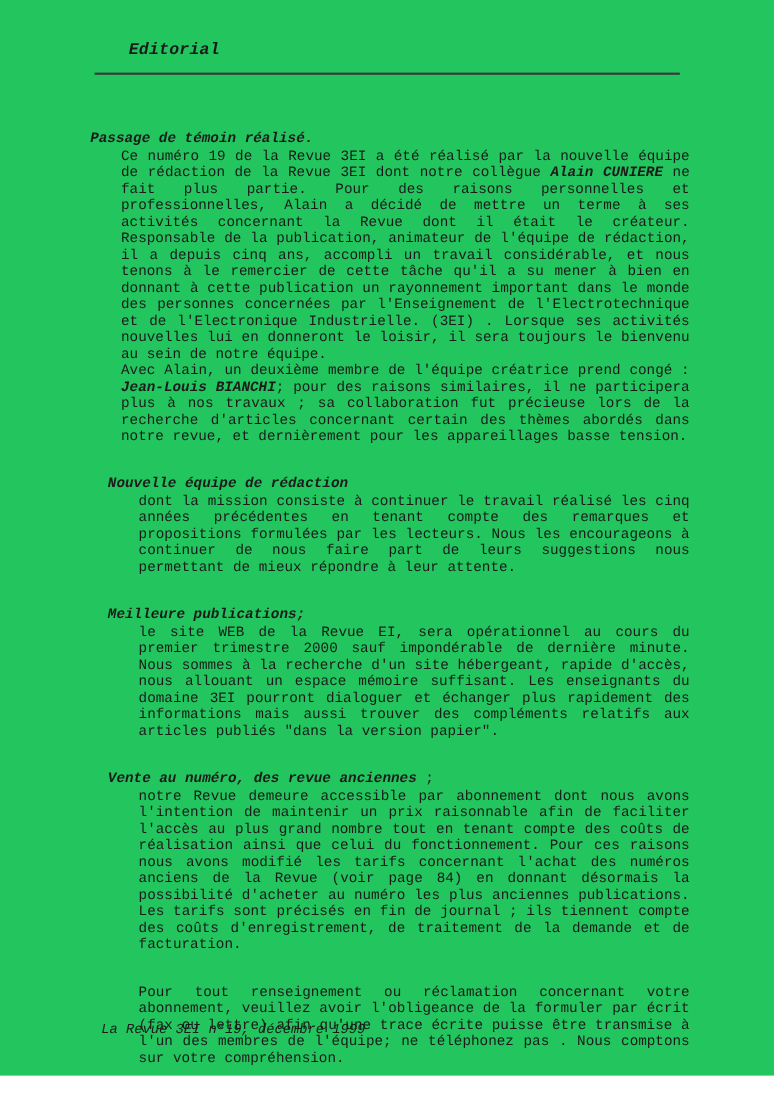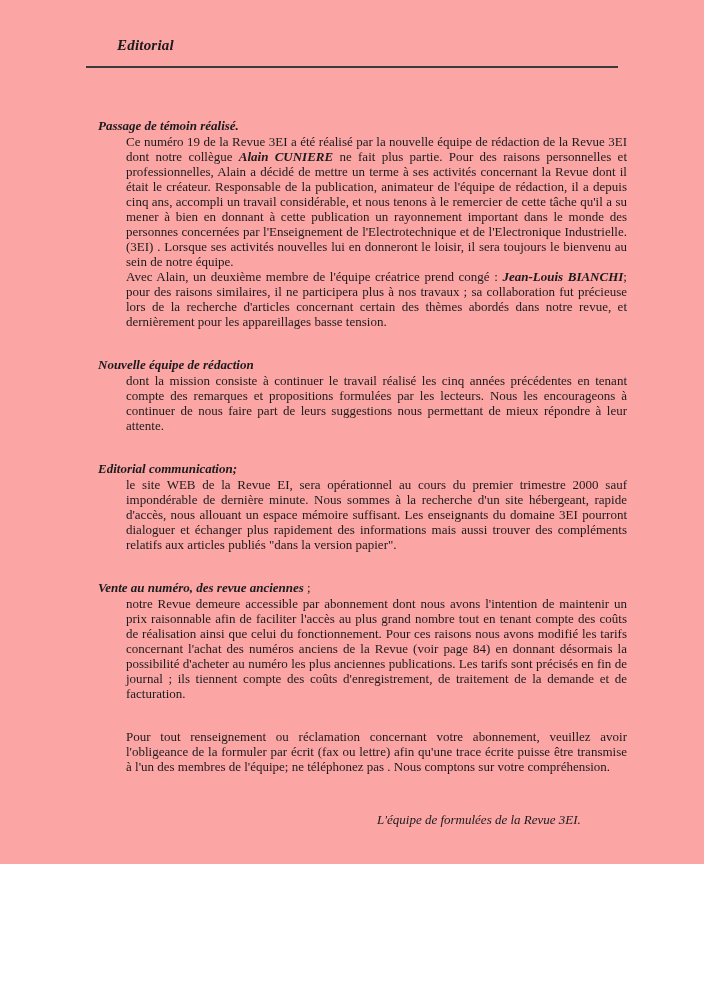--- a/index.html
+++ b/index.html
@@ -3,24 +3,24 @@
 <meta charset="utf-8">
 <style>
   html, body {
     margin: 0;
     padding: 0;
     background: #ffffff;
   }
   .page {
     position: relative;
     width: 704px;
-    height: 864px;
-    background: #fca5a5;
+    height: 978px;
+    background: #22c55e;
     color: #1b1b1b;
-    font-family: Liberation Serif, serif;
+    font-family: Liberation Mono, monospace;
     overflow: hidden;
     box-sizing: border-box;
     padding-top: 37px;
   }
   .doc-title {
     font-size: 15px;
     font-weight: bold;
     font-style: italic;
     margin: 0 0 0 117px;
     letter-spacing: 0.2px;
@@ -28,21 +28,21 @@
   .header-rule {
     border: none;
     border-top: 2px solid #3a3a3a;
     width: 532px;
     margin: 12px 0 0 86px;
     height: 0;
   }
   .section {
     margin-right: 77px;
   }
-  .sec-first  { margin-top: 50px; padding-left: 16px; }
+  .sec-first  { margin-top: 50px; }
   .sec-next   { margin-top: 28px; margin-left: 16px; }
   .sec-heading {
     font-size: 13px;
     font-weight: bold;
     font-style: italic;
     margin: 0 0 1px 82px;
     line-height: 15px;
   }
   .sec-heading .suffix {
     font-weight: normal;
@@ -86,21 +86,21 @@
     <p class="body-par"><span>Ce numéro 19 de la Revue 3EI a été réalisé par la nouvelle équipe de rédaction de la Revue 3EI dont notre collègue </span><span class="name-bold">Alain CUNIERE</span><span> ne fait plus partie. Pour des raisons personnelles et professionnelles, Alain a décidé de mettre un terme à ses activités concernant la Revue dont il était le créateur. Responsable de la publication, animateur de l'équipe de rédaction, il a depuis cinq ans, accompli un travail considérable, et nous tenons à le remercier de cette tâche qu'il a su mener à bien en donnant à cette publication un rayonnement important dans le monde des personnes concernées par l'Enseignement de l'Electrotechnique et de l'Electronique Industrielle. (3EI) . Lorsque ses activités nouvelles lui en donneront le loisir, il sera toujours le bienvenu au sein de notre équipe.</span></p>
     <p class="body-par"><span>Avec Alain, un deuxième membre de l'équipe créatrice prend congé : </span><span class="name-bold">Jean-Louis BIANCHI</span><span>; pour des raisons similaires, il ne participera plus à nos travaux ; sa collaboration fut précieuse lors de la recherche d'articles concernant certain des thèmes abordés dans notre revue, et dernièrement pour les appareillages basse tension.</span></p>
   </div>
 
   <div class="section sec-next">
     <h2 class="sec-heading">Nouvelle équipe de rédaction</h2>
     <p class="body-par">dont la mission consiste à continuer le travail réalisé les cinq années précédentes  en tenant compte des remarques et propositions formulées par les lecteurs. Nous les encourageons à continuer de nous faire part de leurs suggestions nous permettant de mieux répondre à leur attente.</p>
   </div>
 
   <div class="section sec-next">
-    <h2 class="sec-heading">Editorial communication;</h2>
+    <h2 class="sec-heading">Meilleure publications;</h2>
     <p class="body-par">le site WEB de la Revue EI, sera opérationnel au cours du premier trimestre 2000 sauf impondérable de dernière minute.  Nous sommes à la recherche d'un site hébergeant, rapide d'accès, nous allouant un espace mémoire suffisant. Les enseignants du domaine 3EI pourront dialoguer et échanger plus rapidement des informations mais aussi trouver des compléments relatifs aux articles publiés "dans la version papier".</p>
   </div>
 
   <div class="section sec-next">
     <h2 class="sec-heading"><span>Vente au numéro, des revue anciennes</span><span class="suffix"> ;</span></h2>
     <p class="body-par">notre Revue demeure accessible par abonnement dont nous avons l'intention de maintenir un prix raisonnable afin de faciliter l'accès au plus grand nombre tout en tenant compte des coûts de réalisation ainsi que celui du fonctionnement. Pour ces raisons nous avons modifié les tarifs concernant l'achat des numéros anciens de la Revue (voir page 84) en donnant désormais la possibilité d'acheter au numéro les plus anciennes publications. Les tarifs sont précisés en fin de journal ; ils tiennent compte des coûts d'enregistrement, de traitement de la demande et de facturation.</p>
   </div>
 
   <div class="section sec-next">
     <p class="body-par">Pour tout renseignement ou réclamation concernant votre abonnement, veuillez avoir l'obligeance de la formuler par écrit (fax ou lettre) afin qu'une trace écrite puisse être transmise à l'un des membres de l'équipe; ne téléphonez pas . Nous comptons sur votre compréhension.</p>

